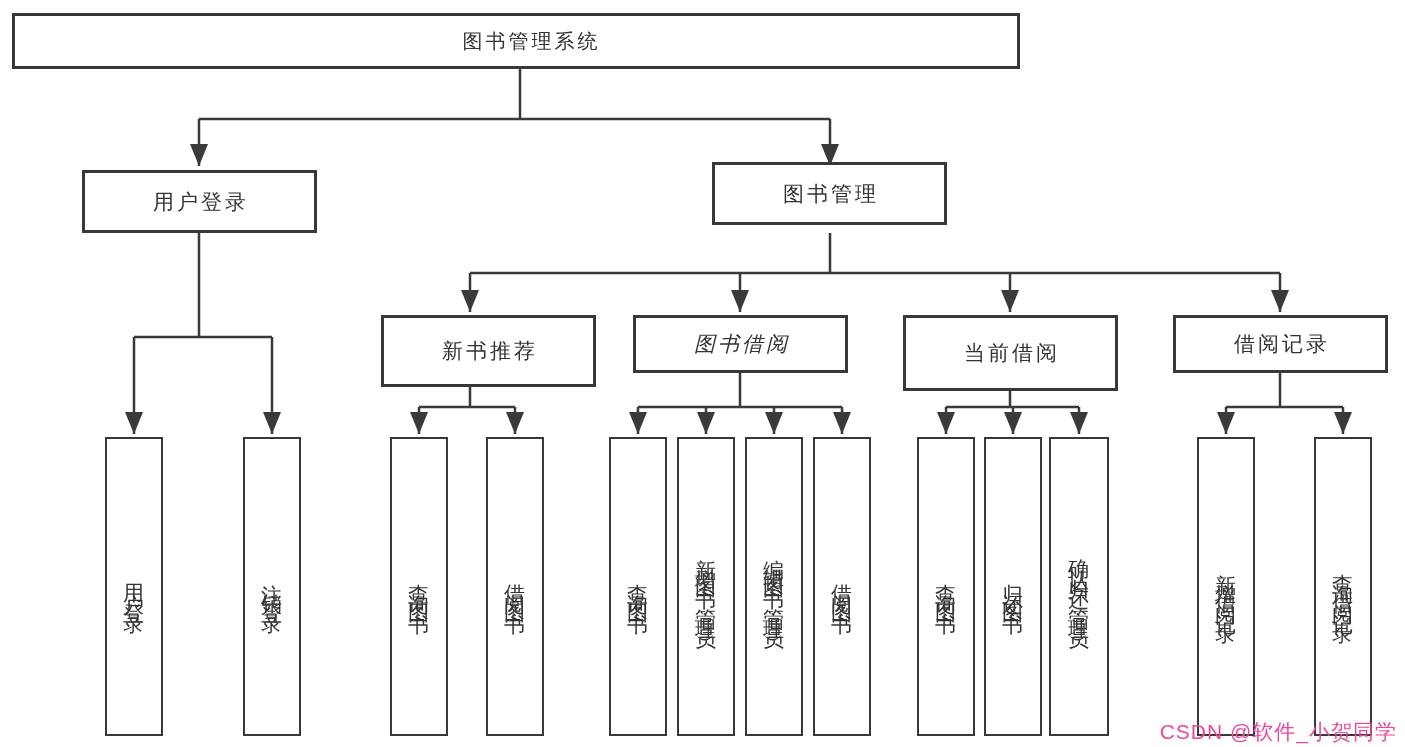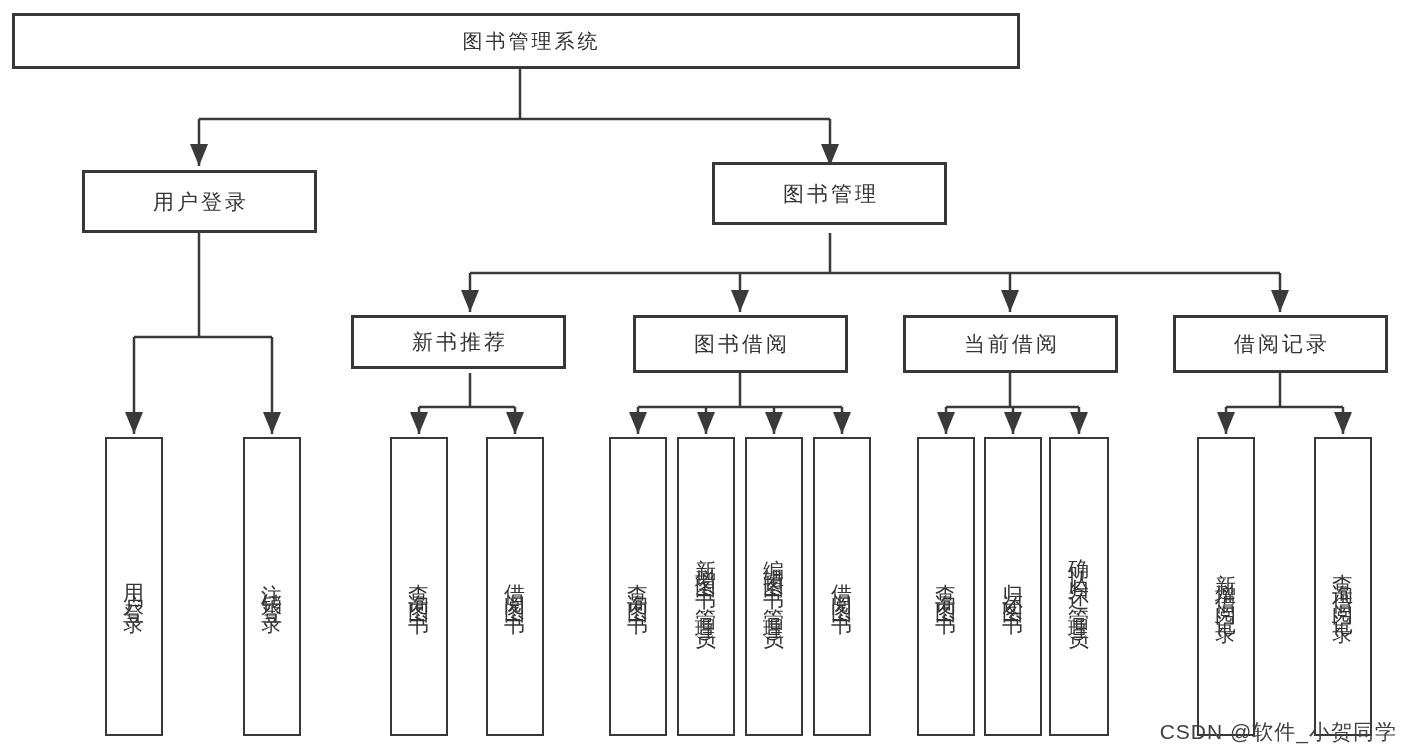--- a/index.html
+++ b/index.html
@@ -42,21 +42,21 @@
     line-height: 1;
     letter-spacing: 10px;
     color: #333333;
     white-space: nowrap;
   }
   .watermark {
     position: absolute;
     right: 8px;
     top: 718px;
     font-size: 21px;
-    color: #404040;
+    color: #ec4899;
     letter-spacing: 1px;
     z-index: 5;
   }
 </style>
 </head>
 <body>
 
 <div class="canvas">
 
   <svg class="connectors" viewBox="0 0 1405 747" xmlns="http://www.w3.org/2000/svg">
@@ -107,27 +107,27 @@
     <span class="hlabel">图书管理系统</span>
   </div>
 
   <div class="box" style="left:82px; top:170px; width:235px; height:63px;">
     <span class="hlabel">用户登录</span>
   </div>
   <div class="box" style="left:712px; top:162px; width:235px; height:63px;">
     <span class="hlabel">图书管理</span>
   </div>
 
-  <div class="box" style="left:351px; top:315px; width:215px; height:54px;">
+  <div class="box" style="left:381px; top:315px; width:215px; height:72px;">
     <span class="hlabel">新书推荐</span>
   </div>
-  <div class="box" style="left:633px; top:315px; width:215px; height:58px;">
+  <div class="box" style="left:633px; top:315px; width:215px; height:58px;font-style:italic;">
     <span class="hlabel">图书借阅</span>
   </div>
-  <div class="box" style="left:903px; top:315px; width:215px; height:58px;">
+  <div class="box" style="left:903px; top:315px; width:215px; height:76px;">
     <span class="hlabel">当前借阅</span>
   </div>
   <div class="box" style="left:1173px; top:315px; width:215px; height:58px;text-align:right;">
     <span class="hlabel">借阅记录</span>
   </div>
 
   <div class="box leaf" style="left:105px; top:437px; width:58px; height:299px;">
     <span class="vlabel">用户登录</span>
   </div>
   <div class="box leaf" style="left:243px; top:437px; width:58px; height:299px;">

